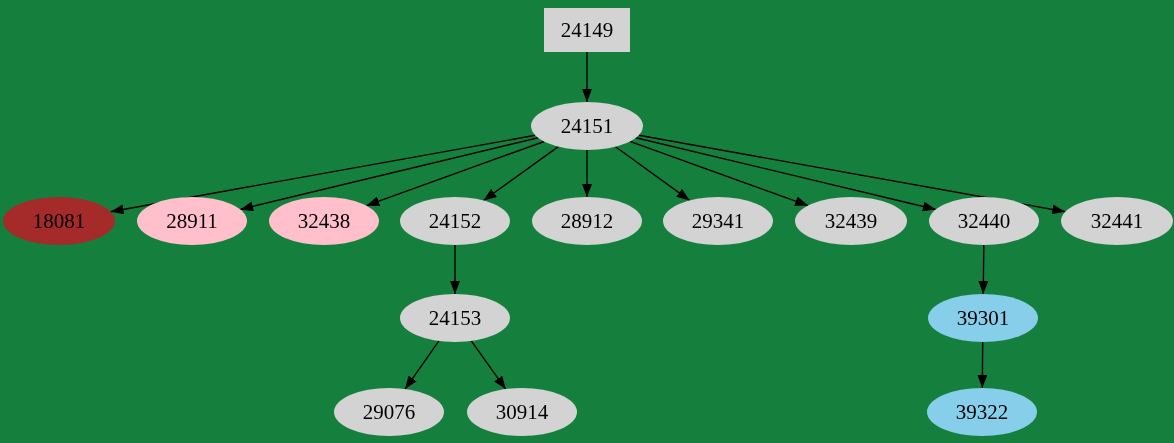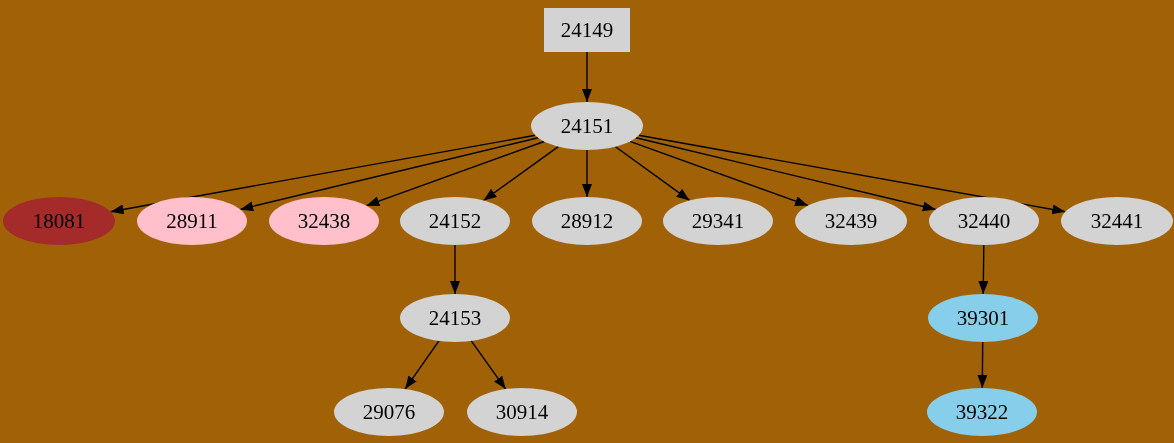--- a/index.html
+++ b/index.html
@@ -4,21 +4,21 @@
 <style>
   html, body {
     margin: 0;
     padding: 0;
     background: #ffffff;
   }
   .graph-wrap {
     width: 1174px;
     height: 443px;
     position: relative;
-    background: #a16207;
+    background: #15803d;
     overflow: hidden;
   }
   svg {
     display: block;
   }
   .node-label {
     font-family: "Liberation Serif", "DejaVu Serif", serif;
     font-size: 21px;
     fill: #000000;
     text-anchor: middle;

